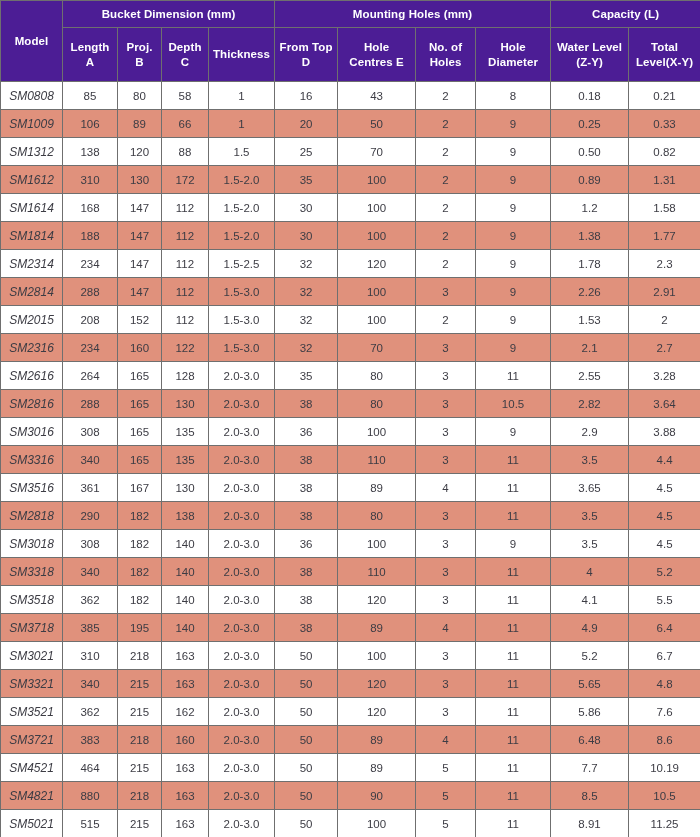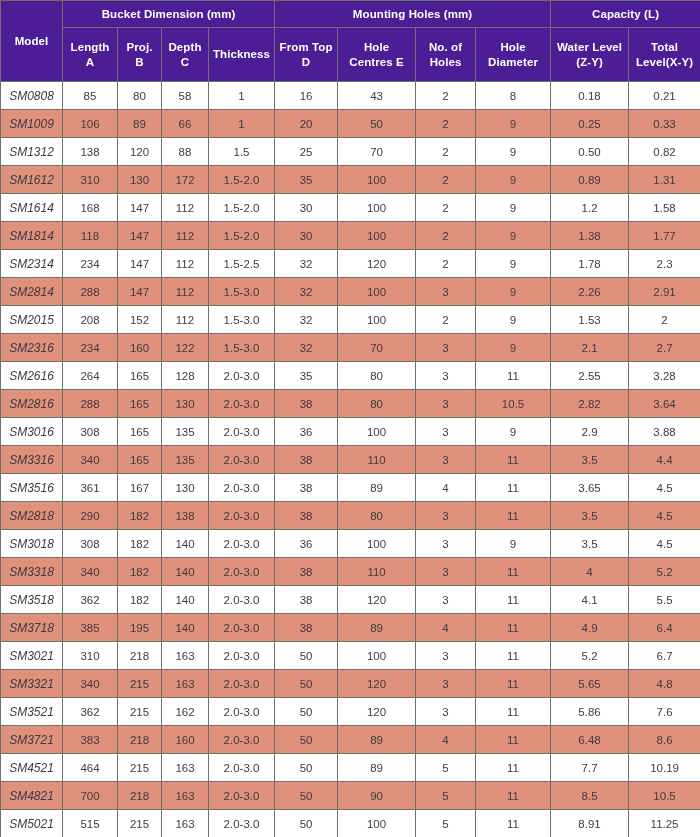--- a/index.html
+++ b/index.html
@@ -181,21 +181,21 @@
         <td>1.5-2.0</td>
         <td>30</td>
         <td>100</td>
         <td>2</td>
         <td>9</td>
         <td>1.2</td>
         <td>1.58</td>
       </tr>
       <tr class="striped">
         <td class="model-col">SM1814</td>
-        <td>118</td>
+        <td>188</td>
         <td>147</td>
         <td>112</td>
         <td>1.5-2.0</td>
         <td>30</td>
         <td>100</td>
         <td>2</td>
         <td>9</td>
         <td>1.38</td>
         <td>1.77</td>
       </tr>
@@ -441,21 +441,21 @@
         <td>2.0-3.0</td>
         <td>50</td>
         <td>89</td>
         <td>5</td>
         <td>11</td>
         <td>7.7</td>
         <td>10.19</td>
       </tr>
       <tr class="striped">
         <td class="model-col">SM4821</td>
-        <td>700</td>
+        <td>880</td>
         <td>218</td>
         <td>163</td>
         <td>2.0-3.0</td>
         <td>50</td>
         <td>90</td>
         <td>5</td>
         <td>11</td>
         <td>8.5</td>
         <td>10.5</td>
       </tr>

